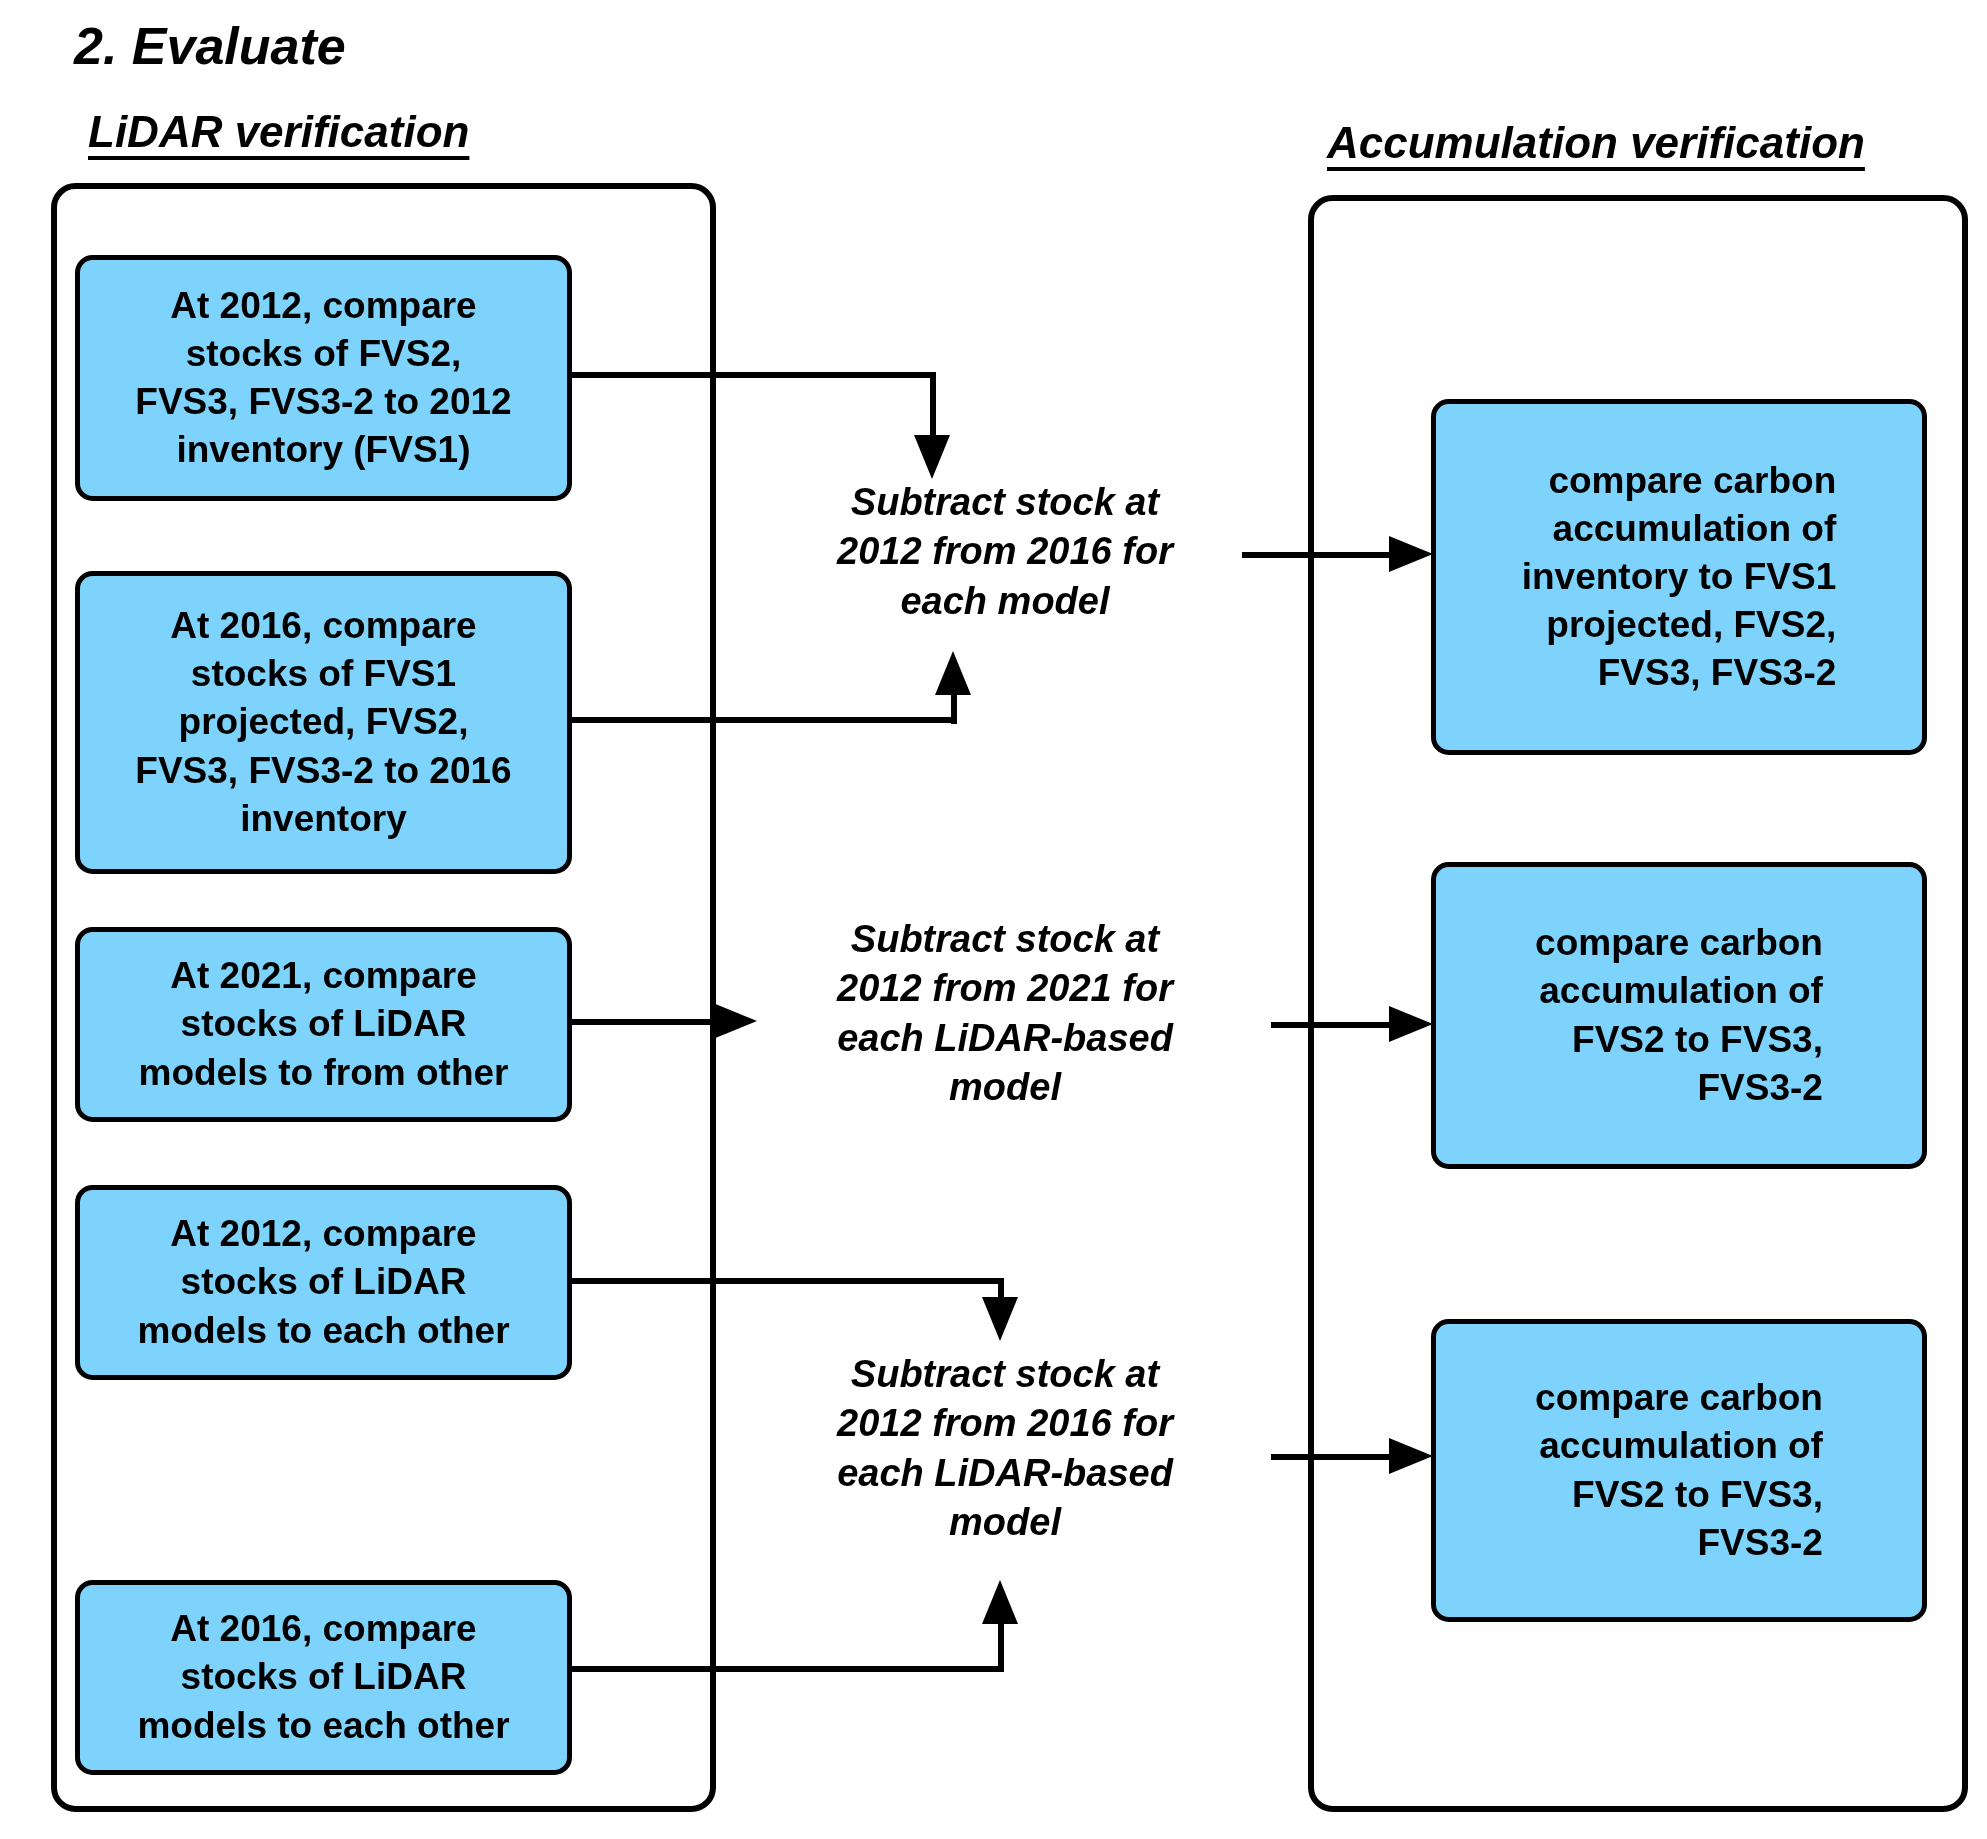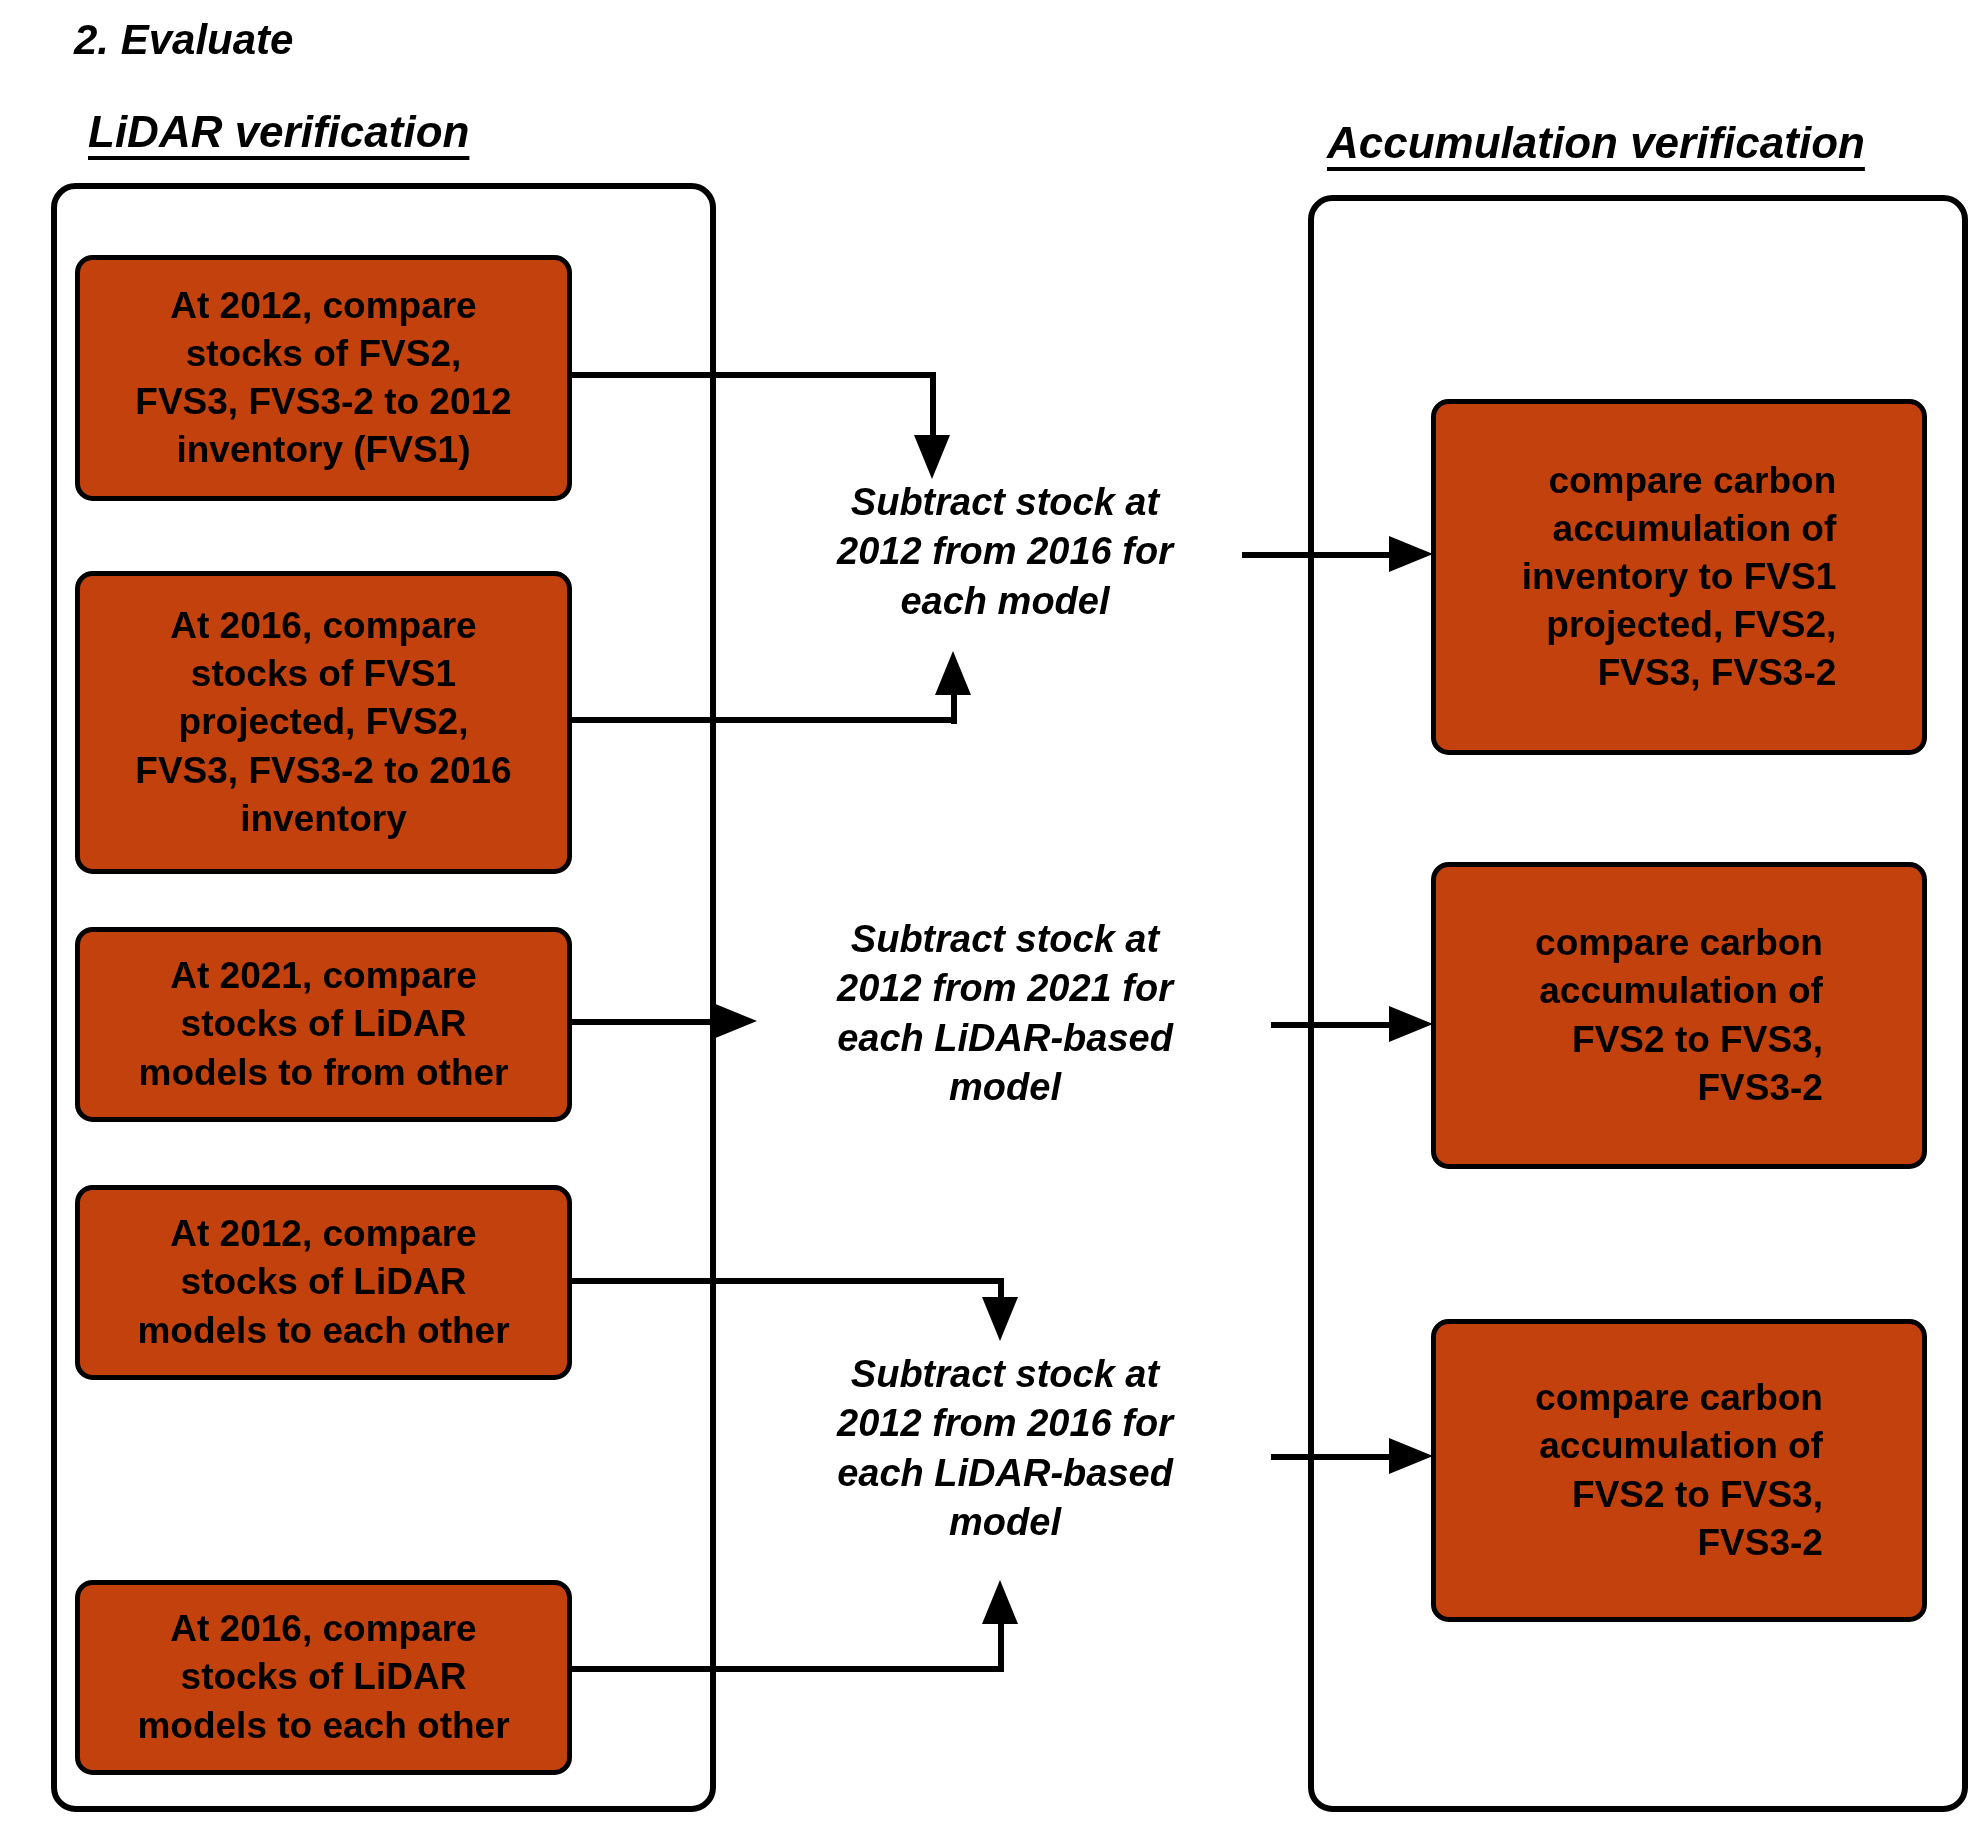--- a/index.html
+++ b/index.html
@@ -13,21 +13,21 @@
     height: 1839px;
     background: #ffffff;
     font-family: "Liberation Sans", sans-serif;
     color: #000000;
     overflow: hidden;
   }
   .diagram-title {
     position: absolute;
     left: 74px;
     top: 16px;
-    font-size: 42px;
+    font-size: 52px;
     font-weight: bold;
     font-style: italic;
     white-space: nowrap;
   }
   .col-header {
     position: absolute;
     font-size: 44px;
     font-weight: bold;
     font-style: italic;
     text-decoration: underline;
@@ -44,21 +44,21 @@
     border-radius: 24.6px;
     background: #ffffff;
   }
   .cont-left  { left: 51px;   top: 183px; width: 653px; height: 1617px; }
   .cont-right { left: 1308px; top: 195px; width: 648px; height: 1605px; }
 
   .node-box {
     position: absolute;
     border: 5.3px solid #000000;
     border-radius: 17.6px;
-    background: #c2410c;
+    background: #7dd3fc;
     display: flex;
     align-items: center;
     justify-content: center;
     text-align: center;
     font-size: 37px;
     font-weight: bold;
     line-height: 1.3;
     white-space: pre-line;
     padding: 3.5px 8.8px;
     box-sizing: border-box;

